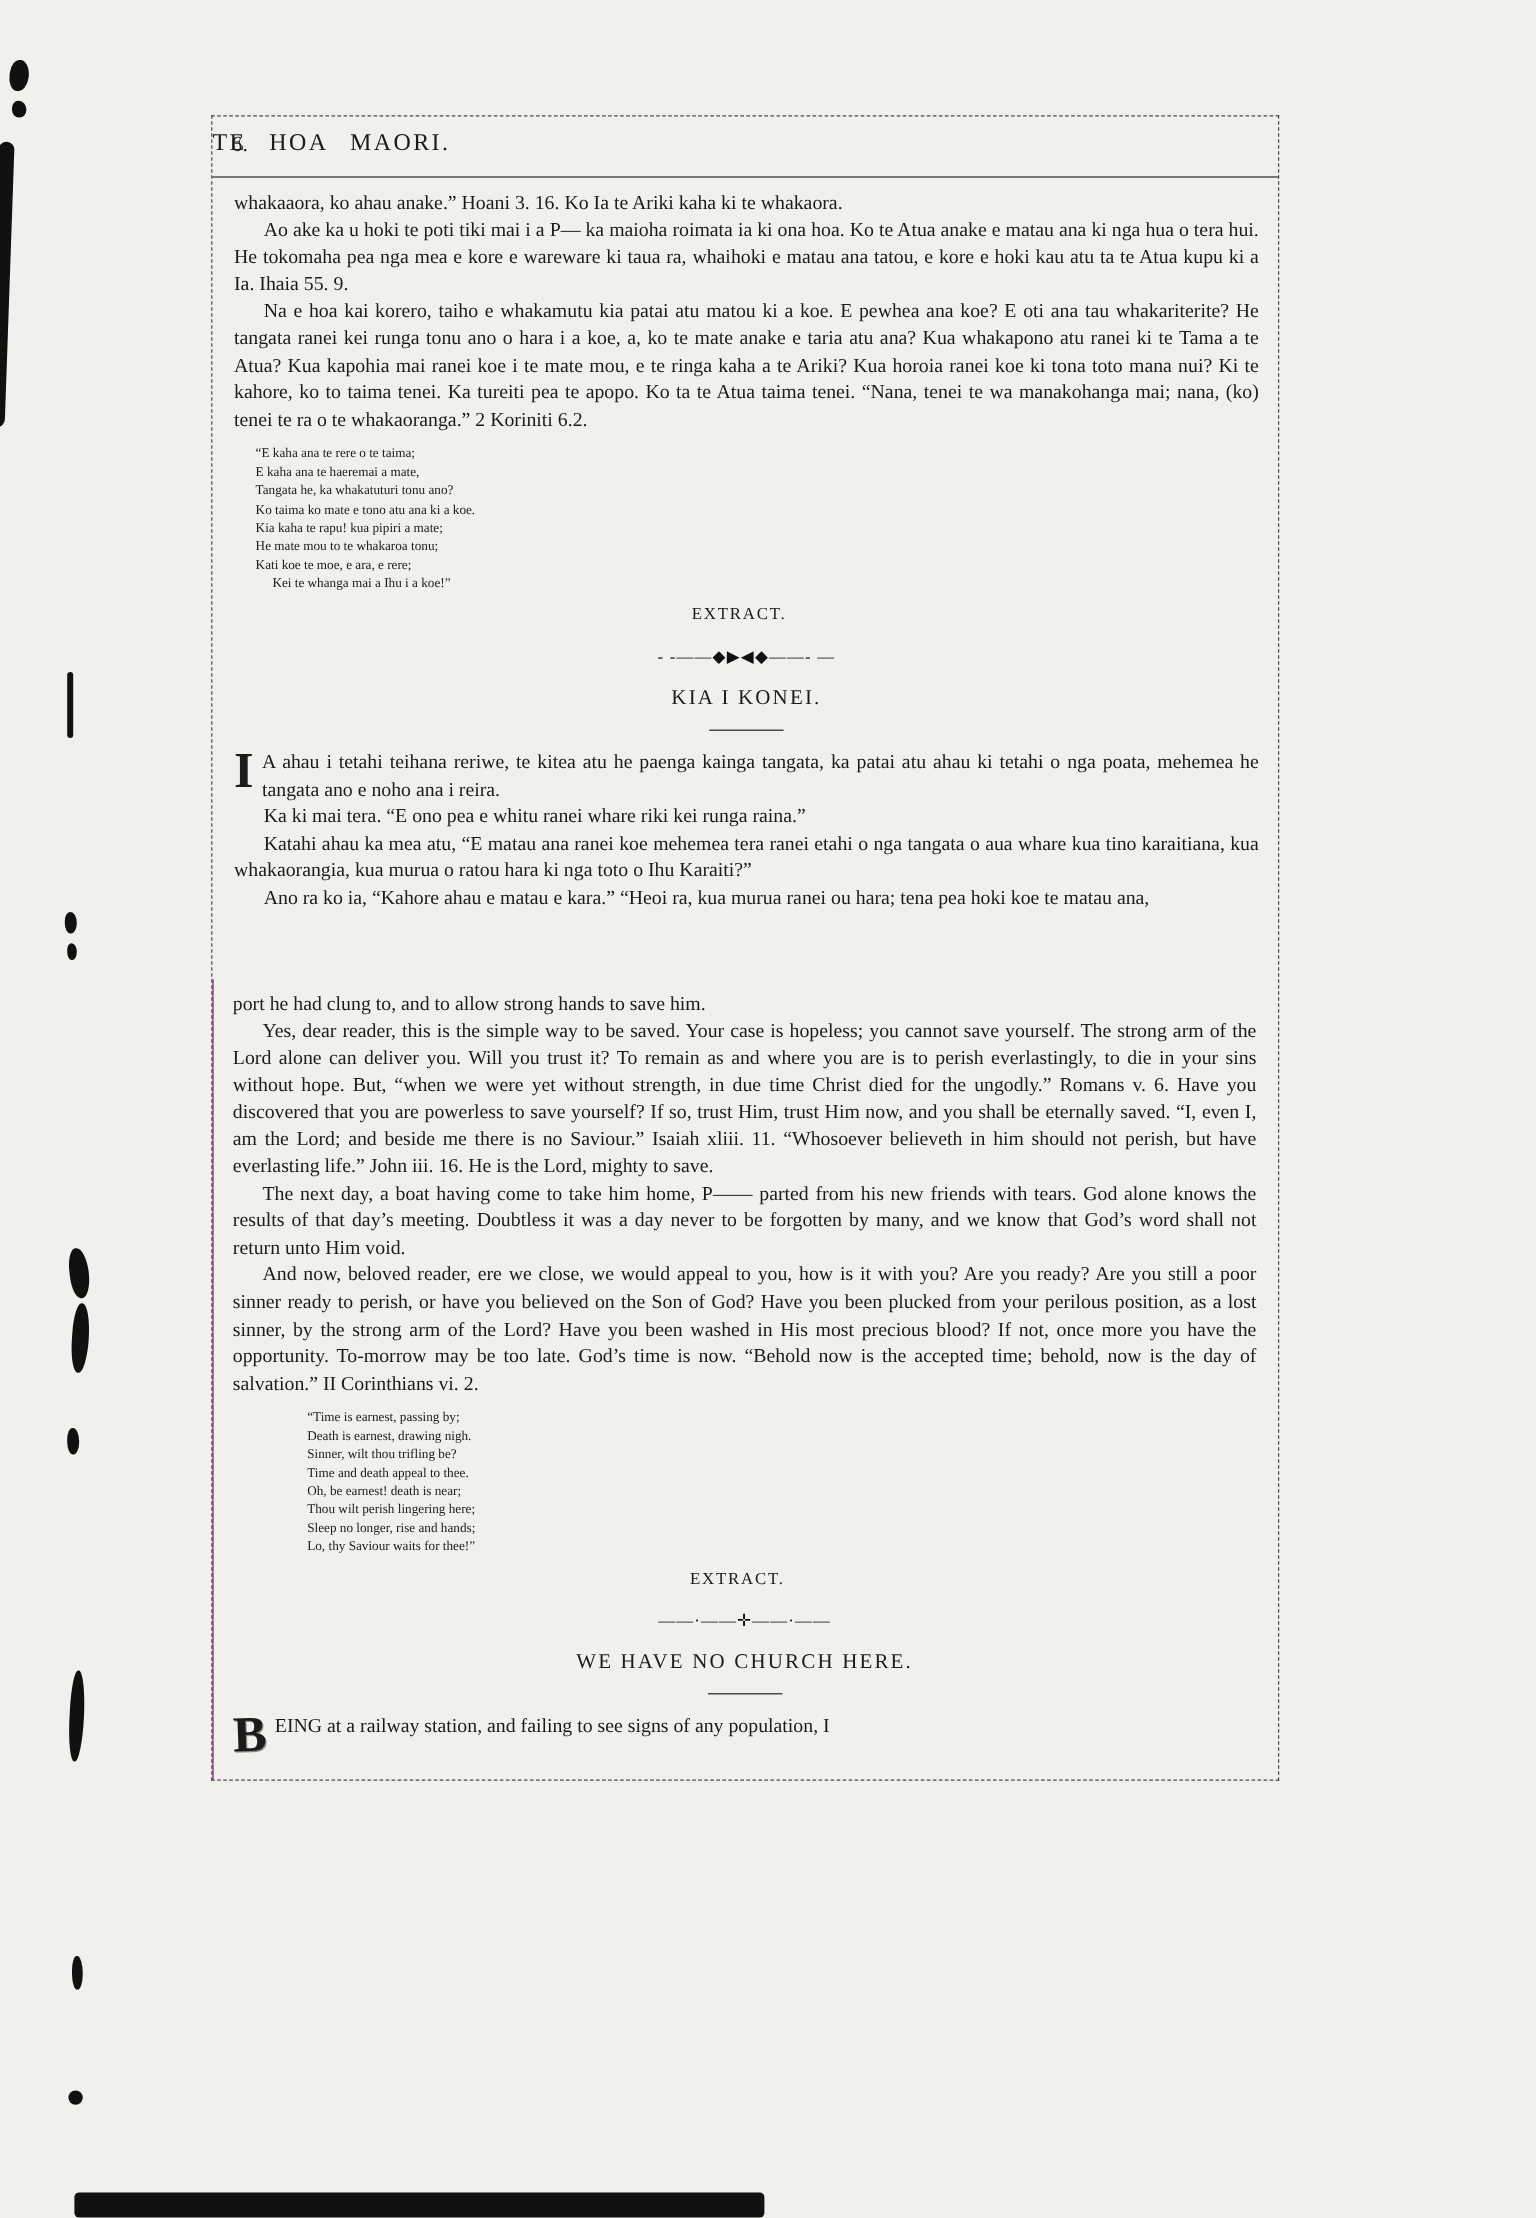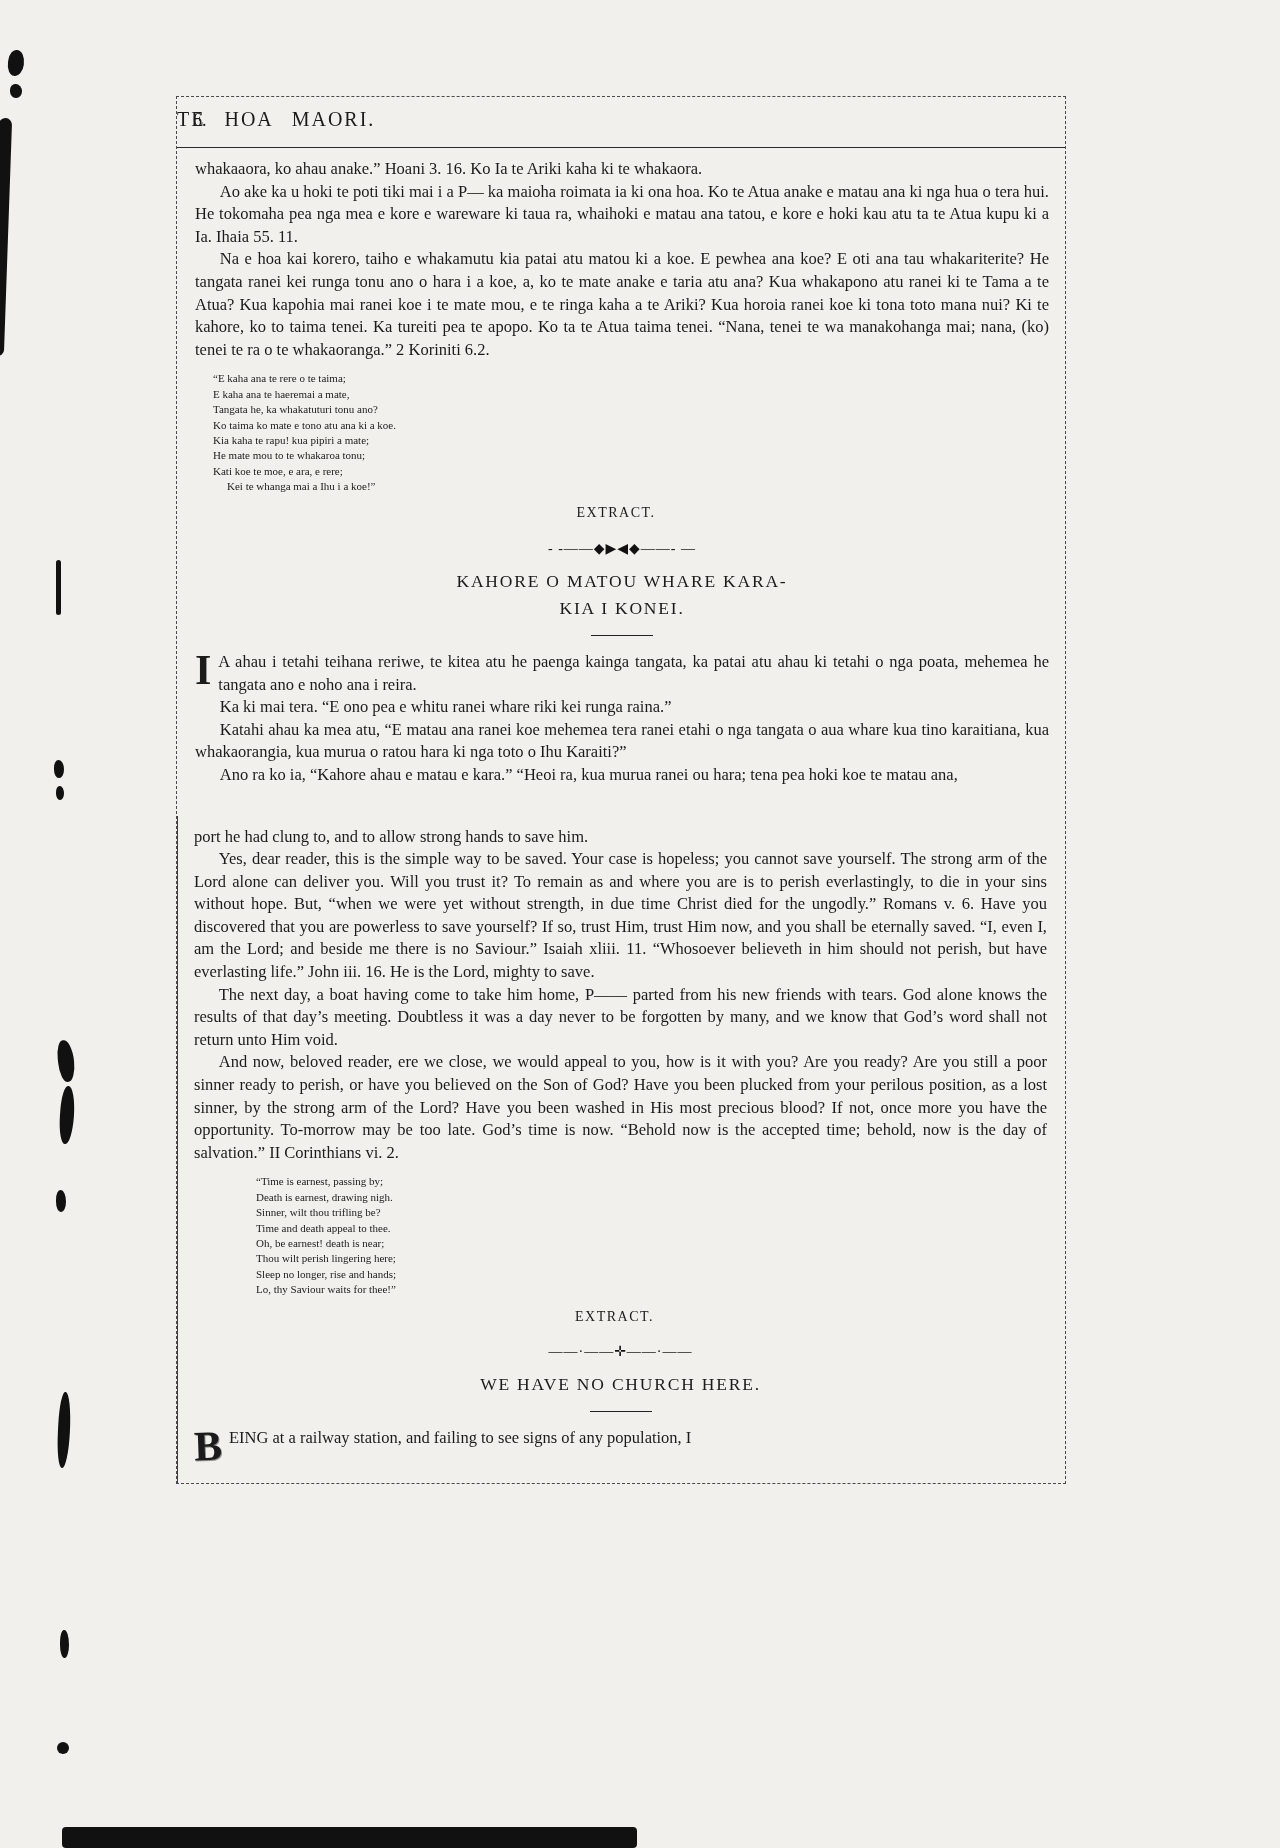--- a/index.html
+++ b/index.html
@@ -67,40 +67,39 @@
 
   <div class="header">
     <span class="page-num">6.</span>
     <span class="masthead">TE HOA MAORI.</span>
   </div>
 
   <div class="cols">
 
     <div class="col left">
       <p class="para noindent">whakaaora, ko ahau anake.” Hoani 3. 16. Ko Ia te Ariki kaha ki te whakaora.</p>
-      <p class="para">Ao ake ka u hoki te poti tiki mai i a P— ka maioha roimata ia ki ona hoa. Ko te Atua anake e matau ana ki nga hua o tera hui. He tokomaha pea nga mea e kore e wareware ki taua ra, whaihoki e matau ana tatou, e kore e hoki kau atu ta te Atua kupu ki a Ia. Ihaia 55. 11.</p>
+      <p class="para">Ao ake ka u hoki te poti tiki mai i a P— ka maioha roimata ia ki ona hoa. Ko te Atua anake e matau ana ki nga hua o tera hui. He tokomaha pea nga mea e kore e wareware ki taua ra, whaihoki e matau ana tatou, e kore e hoki kau atu ta te Atua kupu ki a Ia. Ihaia 55. 9.</p>
       <p class="para">Na e hoa kai korero, taiho e whakamutu kia patai atu matou ki a koe. E pewhea ana koe? E oti ana tau whakariterite? He tangata ranei kei runga tonu ano o hara i a koe, a, ko te mate anake e taria atu ana? Kua whakapono atu ranei ki te Tama a te Atua? Kua kapohia mai ranei koe i te mate mou, e te ringa kaha a te Ariki? Kua horoia ranei koe ki tona toto mana nui? Ki te kahore, ko to taima tenei. Ka tureiti pea te apopo. Ko ta te Atua taima tenei. “Nana, tenei te wa manakohanga mai; nana, (ko) tenei te ra o te whakaoranga.” 2 Koriniti 6.2.</p>
 
       <div class="poem">
         <div class="poem-line">“E kaha ana te rere o te taima;</div>
         <div class="poem-line">E kaha ana te haeremai a mate,</div>
         <div class="poem-line">Tangata he, ka whakatuturi tonu ano?</div>
         <div class="poem-line">Ko taima ko mate e tono atu ana ki a koe.</div>
         <div class="poem-line">Kia kaha te rapu! kua pipiri a mate;</div>
         <div class="poem-line">He mate mou to te whakaroa tonu;</div>
         <div class="poem-line">Kati koe te moe, e ara, e rere;</div>
         <div class="poem-line" style="margin-left:14px;">Kei te whanga mai a Ihu i a koe!”</div>
       </div>
 
       <div class="extract">EXTRACT.</div>
 
       <div class="divider">- -——◆▶◀◆——- —</div>
 
       <h2 class="sec-heading">
-        <div>KAHORE O MATOU WHARE KARA-</div>
         <div>KIA I KONEI.</div>
       </h2>
       <div class="heading-rule"></div>
 
       <p class="para noindent">
         <span class="dropcap">I</span><span>A ahau i tetahi teihana reriwe, te kitea atu he paenga kainga tangata, ka patai atu ahau ki tetahi o nga poata, mehemea he tangata ano e noho ana i reira.</span>
       </p>
       <p class="para">Ka ki mai tera. “E ono pea e whitu ranei whare riki kei runga raina.”</p>
       <p class="para">Katahi ahau ka mea atu, “E matau ana ranei koe mehemea tera ranei etahi o nga tangata o aua whare kua tino karaitiana, kua whakaorangia, kua murua o ratou hara ki nga toto o Ihu Karaiti?”</p>
       <p class="para">Ano ra ko ia, “Kahore ahau e matau e kara.” “Heoi ra, kua murua ranei ou hara; tena pea hoki koe te matau ana,</p>

